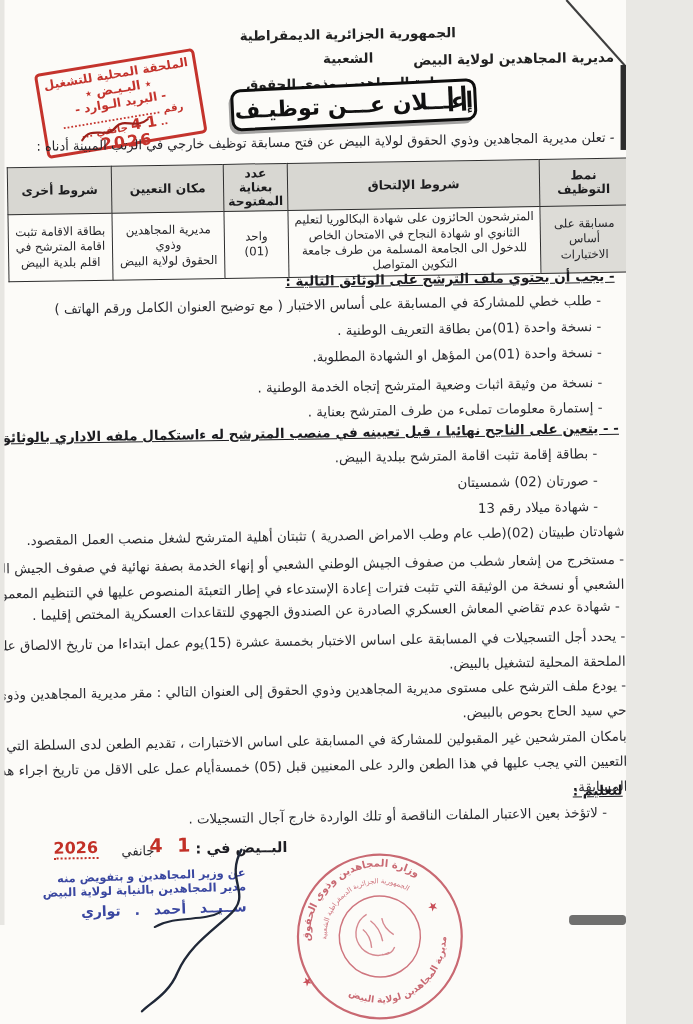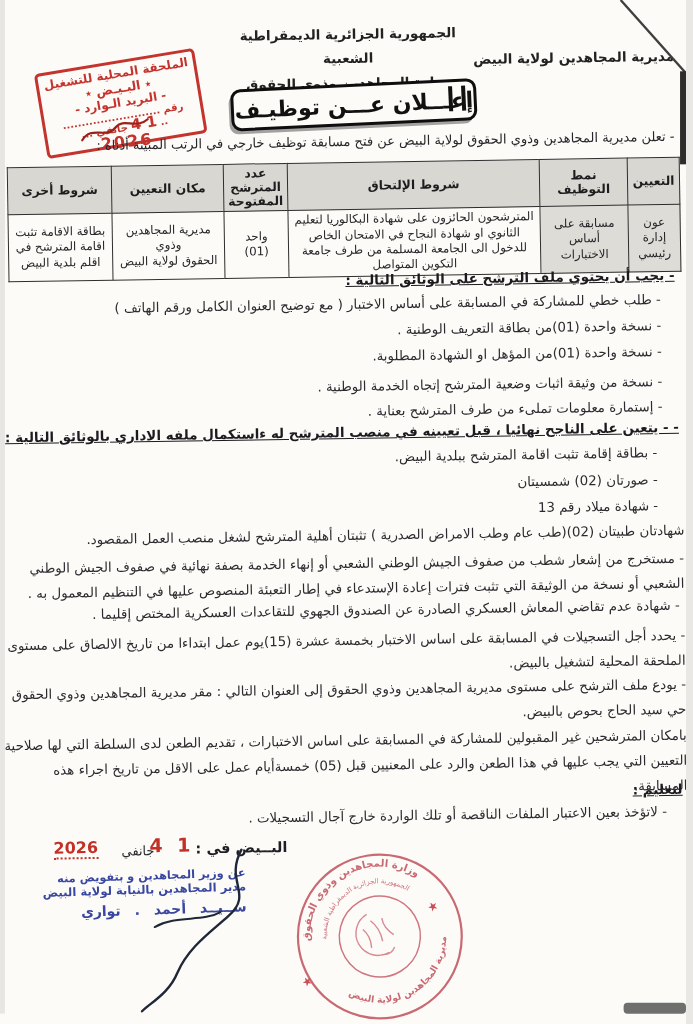--- a/index.html
+++ b/index.html
@@ -1,17 +1,17 @@
 <!DOCTYPE html>
 <html lang="ar"><head>
 <meta charset="utf-8">
 <style>
   html,body{margin:0;padding:0;}
   body{background:#e9e8e4;font-family:"DejaVu Sans",sans-serif;}
-  .paper{position:relative;width:686px;height:1024px;background:#fcfbf8;overflow:hidden;margin:0;}
+  .paper{position:relative;width:626px;height:1024px;background:#fcfbf8;overflow:hidden;margin:0;}
   .content{position:absolute;inset:0;direction:rtl;transform:rotate(-0.9deg);transform-origin:346px 500px;color:#2b2b30;}
   .abs{position:absolute;}
   .hdr-center{left:240px;top:22px;width:230px;text-align:center;font-weight:bold;font-size:13.5px;line-height:1.8;color:#222;}
   .hdr-right{right:5px;top:53px;font-weight:bold;font-size:13.5px;color:#222;white-space:nowrap;}
   
   .inbox{left:46px;top:57px;width:152px;border:3px solid #c4332c;border-radius:5px;color:#c4332c;
          text-align:center;font-weight:bold;transform:rotate(-8.5deg);padding:3px 2px 0 2px;background:rgba(255,255,255,.0);}
   .inbox .s1{font-size:12px;}
   .inbox .s2{font-size:12.5px;letter-spacing:2px;}
   .inbox .s3{font-size:12px;}
@@ -95,21 +95,21 @@
           <col style="width:252px">
           <col style="width:64px">
           <col style="width:112px">
           <col style="width:104px">
         </colgroup>
       <tbody>
           <tr>
         <th class="preline">التعيين</th>
         <th class="preline">نمط التوظيف</th>
         <th class="preline">شروط الإلتحاق</th>
-        <th class="preline">عدد المترشح
+        <th class="preline">عدد بعناية
 المفتوحة</th>
         <th class="preline">مكان التعيين</th>
         <th class="preline">شروط أخرى</th>
       </tr>
       <tr>
         <td class="preline shade">عون
 إدارة
 رئيسي</td>
         <td class="preline shade">مسابقة على
 أساس

